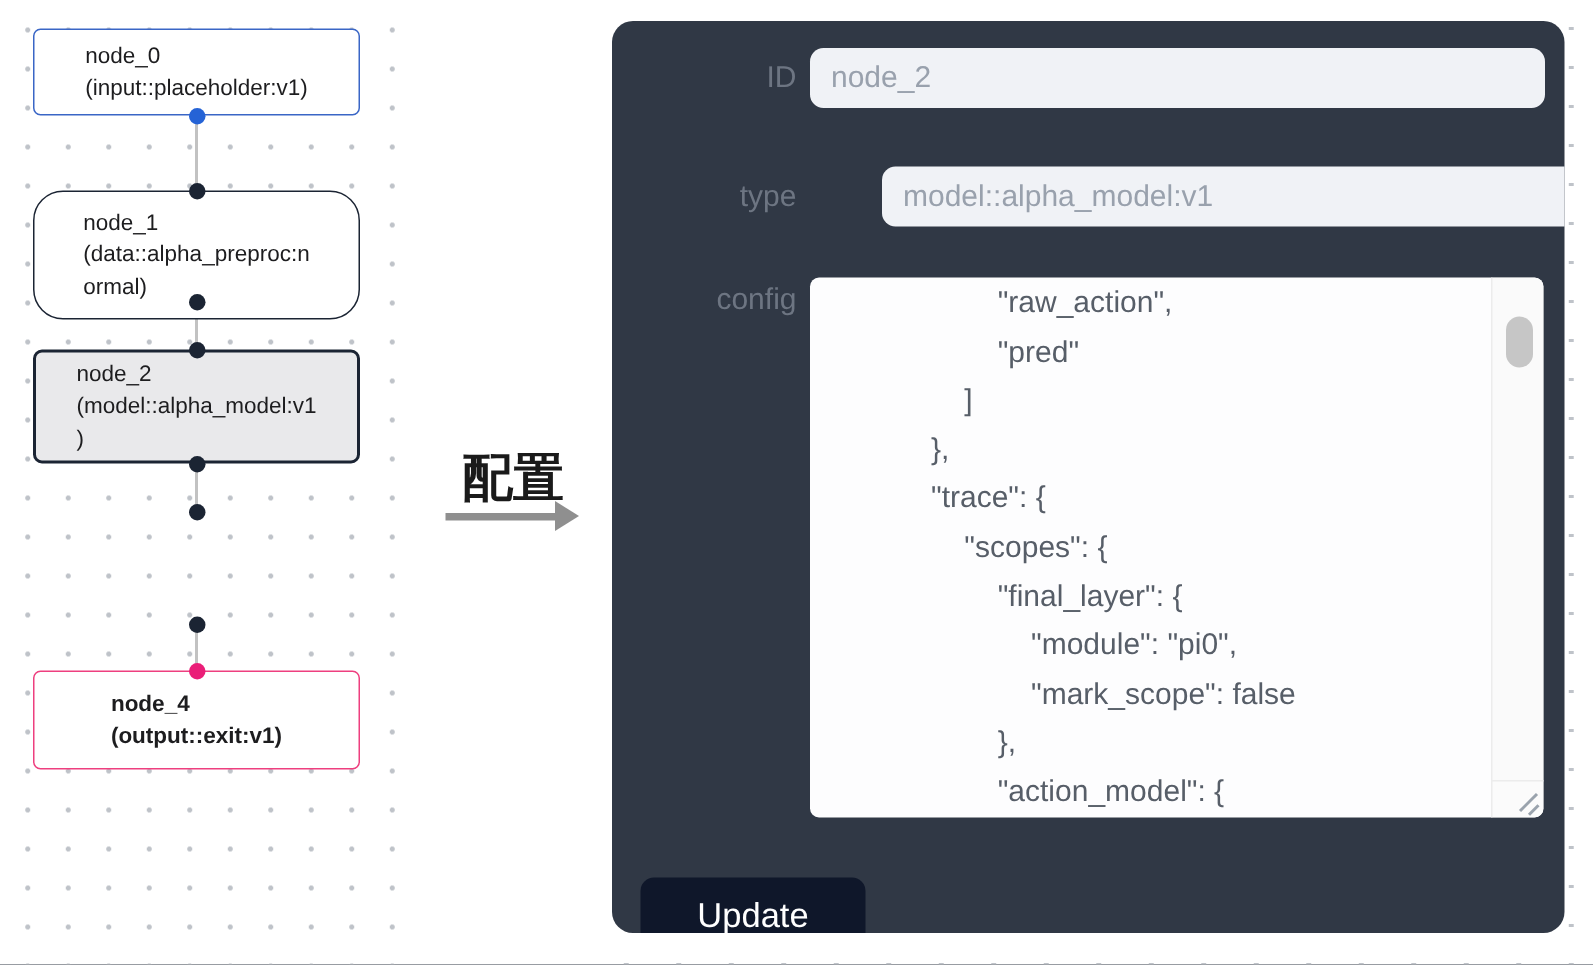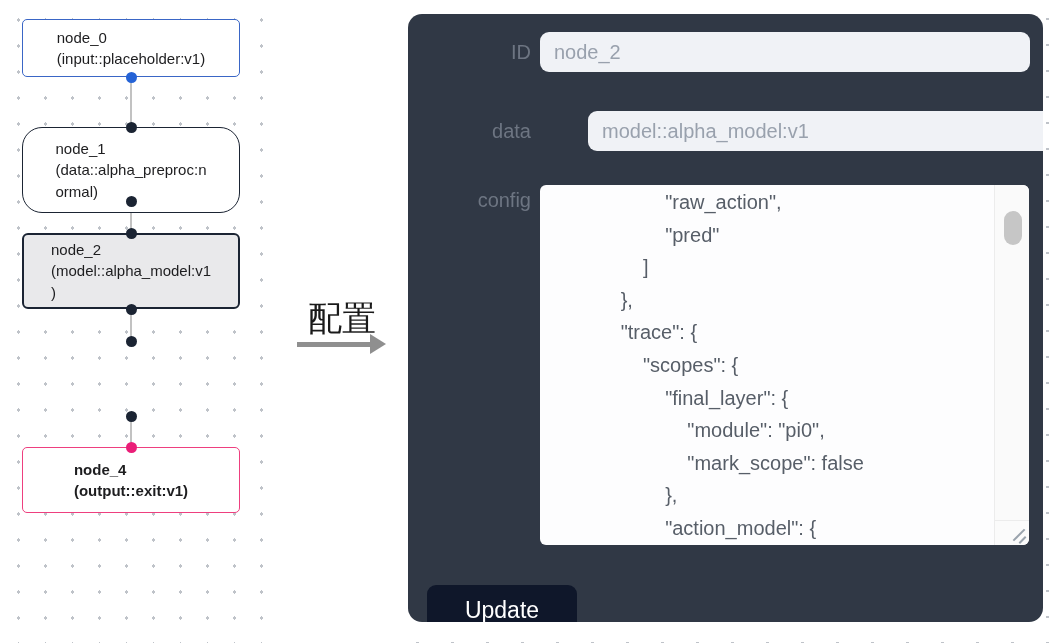--- a/index.html
+++ b/index.html
@@ -41,21 +41,21 @@
   .edge-3{top:416px;height:31px;}
   .port{
     position:absolute;width:11px;height:11px;border-radius:50%;
     background:#1b2433;left:125.5px;margin-top:-5.5px;
   }
   .port-blue{background:#2563d6;}
   .port-pink{background:#ea1e78;}
   
   .transfer-label{
     position:absolute;left:296px;top:296px;width:92px;text-align:center;
-    font-size:34px;font-weight:400;color:#1a1a1a;
+    font-size:34px;font-weight:700;color:#1a1a1a;
   }
   .arrow-shaft{position:absolute;left:297px;top:342px;width:73px;height:5px;background:#8f8f8f;}
   .arrow-head{
     position:absolute;left:370px;top:334px;width:0;height:0;
     border-left:16px solid #8f8f8f;border-top:10.5px solid transparent;border-bottom:10.5px solid transparent;
   }
   
   .panel{
     position:absolute;left:408px;top:14px;width:635px;height:608px;
     background:#303845;border-radius:14px;overflow:hidden;
@@ -139,21 +139,21 @@
 <div class="canvas-right"></div>
 
 <div class="transfer-label">配置</div>
 <div class="arrow-shaft"></div>
 <div class="arrow-head"></div>
 
 <div class="panel">
   <div class="field-label label-id">ID</div>
   <input class="text-input input-id" value="node_2" style="">
 
-  <div class="field-label label-type">data</div>
+  <div class="field-label label-type">type</div>
   <input class="text-input input-type" value="model::alpha_model:v1" style="">
 
   <div class="field-label label-config">config</div>
   <div class="config-box">
     <pre class="config-text">                    "raw_action",
                     "pred"
                 ]
             },
             "trace": {
                 "scopes": {

